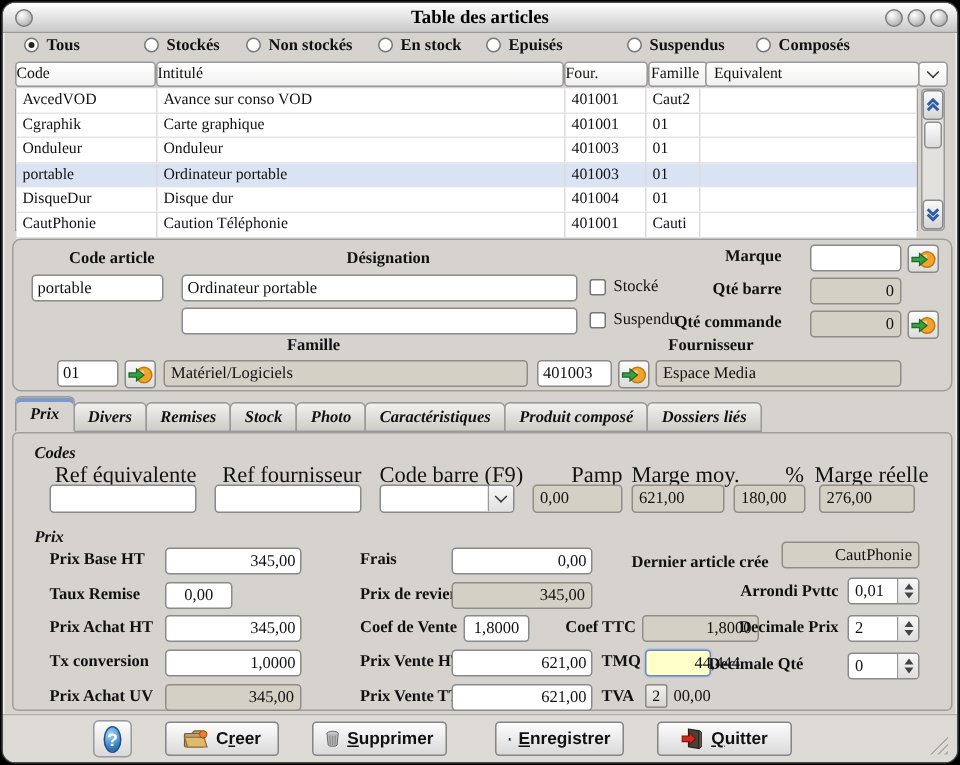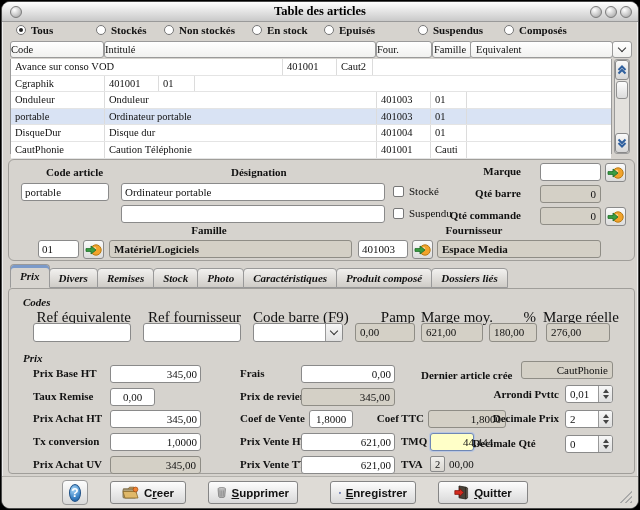--- a/index.html
+++ b/index.html
@@ -42,21 +42,21 @@
     border:1px solid #909090;border-radius:3px;box-sizing:border-box;}
   
   .groupbox{position:absolute;left:6px;top:157px;width:627px;height:102px;border:1px solid #a09e9a;
     border-radius:6px;box-sizing:border-box;background:#d6d3ce;}
   .lbl{font-size:11px;font-weight:bold;color:#111;position:absolute;white-space:nowrap;}
   .input{position:absolute;background:#fff;border:1px solid #8a8a8a;border-radius:3px;
     font-size:11px;padding:0 3px;box-sizing:border-box;height:18px;line-height:16px;color:#111;}
   .ro{position:absolute;background:#d4d0c6;border:1px solid #8f8d86;border-radius:3px;
     font-size:11px;padding:0 4px;box-sizing:border-box;height:18px;line-height:16px;color:#111;}
   .num{text-align:right;}
-  .bold{font-weight:bold;}
+  .bold{font-weight:normal;}
   .checkbox{position:absolute;width:11px;height:11px;background:#fff;border:1px solid #777;border-radius:2px;box-sizing:border-box;}
   .lookup{position:absolute;width:21px;height:19px;background:linear-gradient(#fbfbfb,#dcdcdc);
     border:1px solid #8a8a8a;border-radius:3px;box-sizing:border-box;display:flex;align-items:center;justify-content:center;padding:0;}
   
   .tabbar{position:absolute;left:8px;top:266px;height:20px;display:flex;align-items:flex-end;}
   .tab{position:relative;font-size:11px;font-weight:bold;font-style:italic;color:#111;
     background:linear-gradient(#f2f1ef,#cfccc7);border:1px solid #999;border-radius:4px 4px 0 0;
     padding:2px 9px 2px 9px;margin-right:-1px;height:14px;line-height:14px;}
   .tab.active{background:#d7d4cf;height:17px;line-height:17px;z-index:3;border-bottom:1px solid #d7d4cf;
     box-shadow:inset 0 3px 0 #7b9ac9;padding-top:3px;}
@@ -145,27 +145,29 @@
     <div class="hbox" style="left:366px;width:54px;">Four.</div>
     <div class="hbox" style="left:422px;width:36px;padding:0 1px;">Famille</div>
     <div class="hbox" style="left:460px;width:136px;text-align:left;padding-left:5px;">Equivalent</div>
     <div class="hbox" style="left:602px;width:18px;display:flex;align-items:center;justify-content:center;">
         <span class="chev"></span>
       </div>
   </div>
 
   <div class="tbody">
     <div class="trow">
+        <span class="c-code">AvcedVOD</span>
         <span class="c-int">Avance sur conso VOD</span>
         <span class="c-four">401001</span>
         <span class="c-fam">Caut2</span>
         <span class="c-eq"></span>
       </div>
       <div class="trow">
         <span class="c-code">Cgraphik</span>
+        <span class="c-int">Carte graphique</span>
         <span class="c-four">401001</span>
         <span class="c-fam">01</span>
         <span class="c-eq"></span>
       </div>
       <div class="trow">
         <span class="c-code">Onduleur</span>
         <span class="c-int">Onduleur</span>
         <span class="c-four">401003</span>
         <span class="c-fam">01</span>
         <span class="c-eq"></span>

